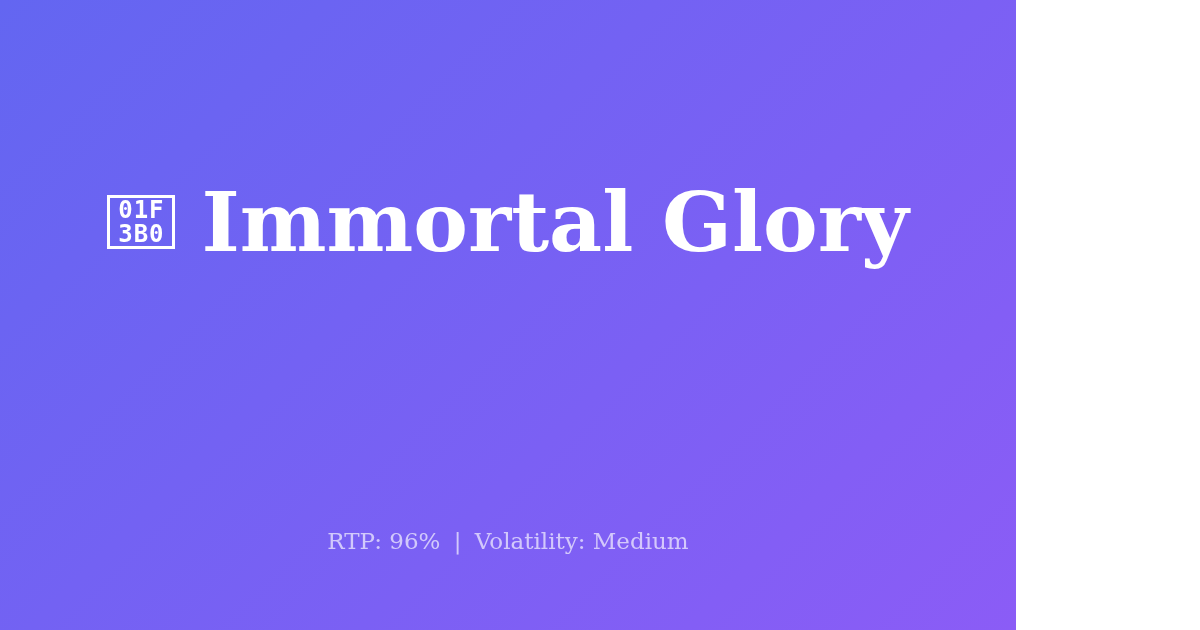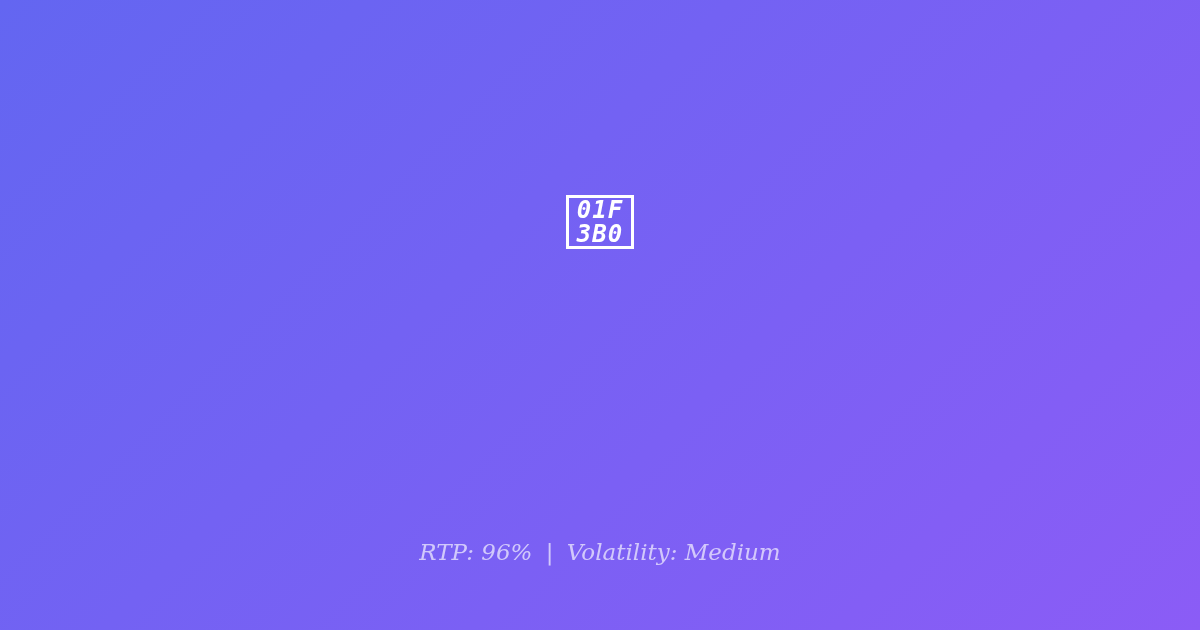--- a/index.html
+++ b/index.html
@@ -9,30 +9,29 @@
   }
   body {
     width: 1200px;
     height: 630px;
     overflow: hidden;
     font-family: "DejaVu Serif", "Liberation Serif", serif;
   }
 
   .og-card {
     position: relative;
-    width: 1200px;
+    width: 1016px;
     height: 630px;
     box-sizing: border-box;
     display: flex;
     flex-direction: column;
     align-items: center;
     justify-content: flex-start;
     background-image: linear-gradient(135deg, #6366f1 0%, #8b5cf6 100%);
     overflow: hidden;
-    font-style: italic;
   }
 
   
   .title-row {
     position: absolute;
     top: 0;
     left: 0;
     right: 0;
     height: 548px;
     display: flex;
@@ -103,38 +102,39 @@
     position: absolute;
     bottom: 66px;
     left: 0;
     right: 0;
     text-align: center;
     font-family: "DejaVu Serif", "Liberation Serif", serif;
     font-size: 23px;
     font-weight: 400;
     color: rgba(255, 255, 255, 0.66);
     line-height: 1;
-    margin: 0;
+    margin: 11px;
     white-space: nowrap;
   }
   .meta-sep {
     padding: 0 6px;
   }
 </style>
 </head>
 <body>
 
 <div class="og-card">
 
   <div class="title-row">
     <div class="title-line">
       <span class="tofu">
         <span class="tofu-row">01F</span>
         <span class="tofu-row">3B0</span>
       </span>
+      <h1 class="game-title">Immortal Glory</h1>
     </div>
   </div>
 
 
   <div class="game-meta">
     <span>RTP: 96%</span>
     <span class="meta-sep">|</span>
     <span>Volatility: Medium</span>
   </div>
 

